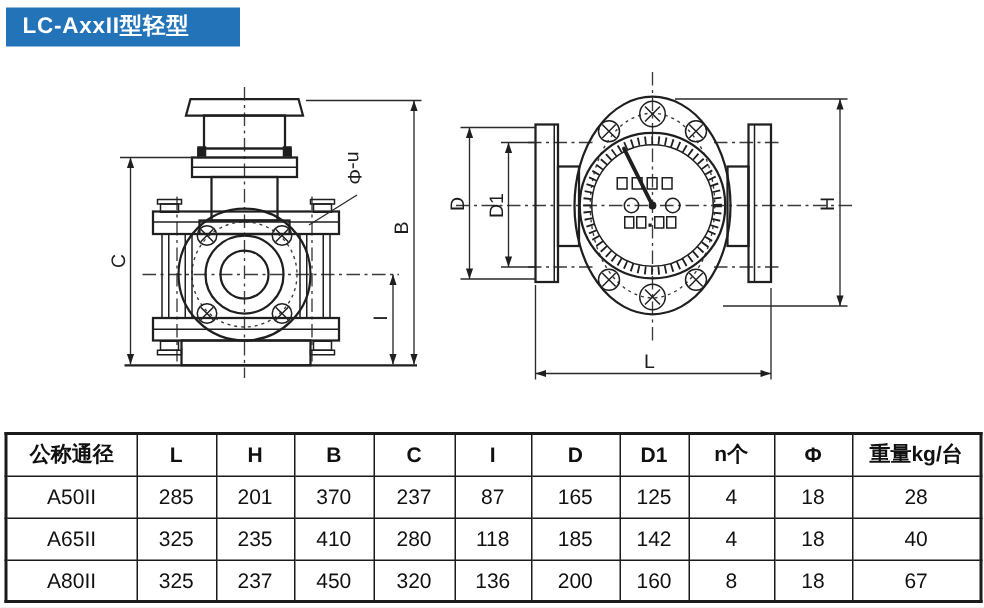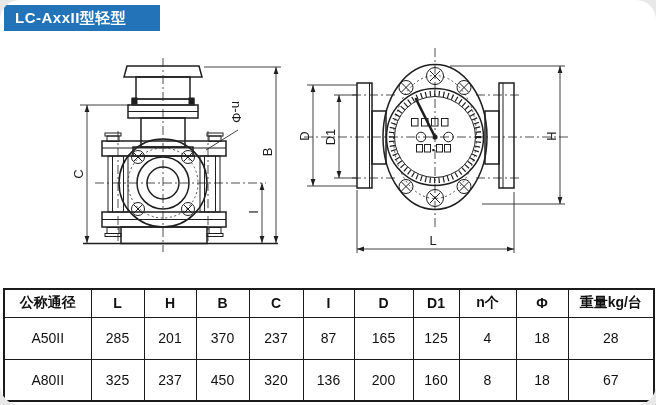--- a/index.html
+++ b/index.html
@@ -1,17 +1,17 @@
 <!DOCTYPE html>
 <html><head>
 <meta charset="utf-8">
 <style>
   html,body{margin:0;padding:0;background:#e8e8e8;}
   #stage{position:relative;width:656px;height:405px;background:#ffffff;overflow:hidden;
-         font-family:"Liberation Sans","DejaVu Sans",sans-serif;border-radius:20px;}
+         font-family:"Liberation Sans","DejaVu Sans",sans-serif;}
   
   #badge{position:absolute;left:4px;top:5px;width:156px;height:26px;background:#2273b8;
          color:#ffffff;font-size:15px;font-weight:bold;line-height:26px;padding-left:11px;
          box-sizing:border-box;letter-spacing:.5px;}
   
   #drawings{position:absolute;left:0;top:0;}
   .ln{stroke:#1f1f1f;stroke-width:1.5;fill:none;}
   .tn{stroke:#1f1f1f;stroke-width:1;fill:none;}
   .cl{stroke:#3a3a3a;stroke-width:.9;fill:none;stroke-dasharray:9 3 2 3;}
   .dot{stroke:#3a3a3a;stroke-width:.9;fill:none;stroke-dasharray:2 2.6;}
@@ -272,20 +272,33 @@
           <td>370</td>
           <td>237</td>
           <td>87</td>
           <td>165</td>
           <td>125</td>
           <td>4</td>
           <td>18</td>
           <td>28</td>
         </tr>
         <tr>
+          <td>A65II</td>
+          <td>325</td>
+          <td>235</td>
+          <td>410</td>
+          <td>280</td>
+          <td>118</td>
+          <td>185</td>
+          <td>142</td>
+          <td>4</td>
+          <td>18</td>
+          <td>40</td>
+        </tr>
+        <tr>
           <td>A80II</td>
           <td>325</td>
           <td>237</td>
           <td>450</td>
           <td>320</td>
           <td>136</td>
           <td>200</td>
           <td>160</td>
           <td>8</td>
           <td>18</td>

